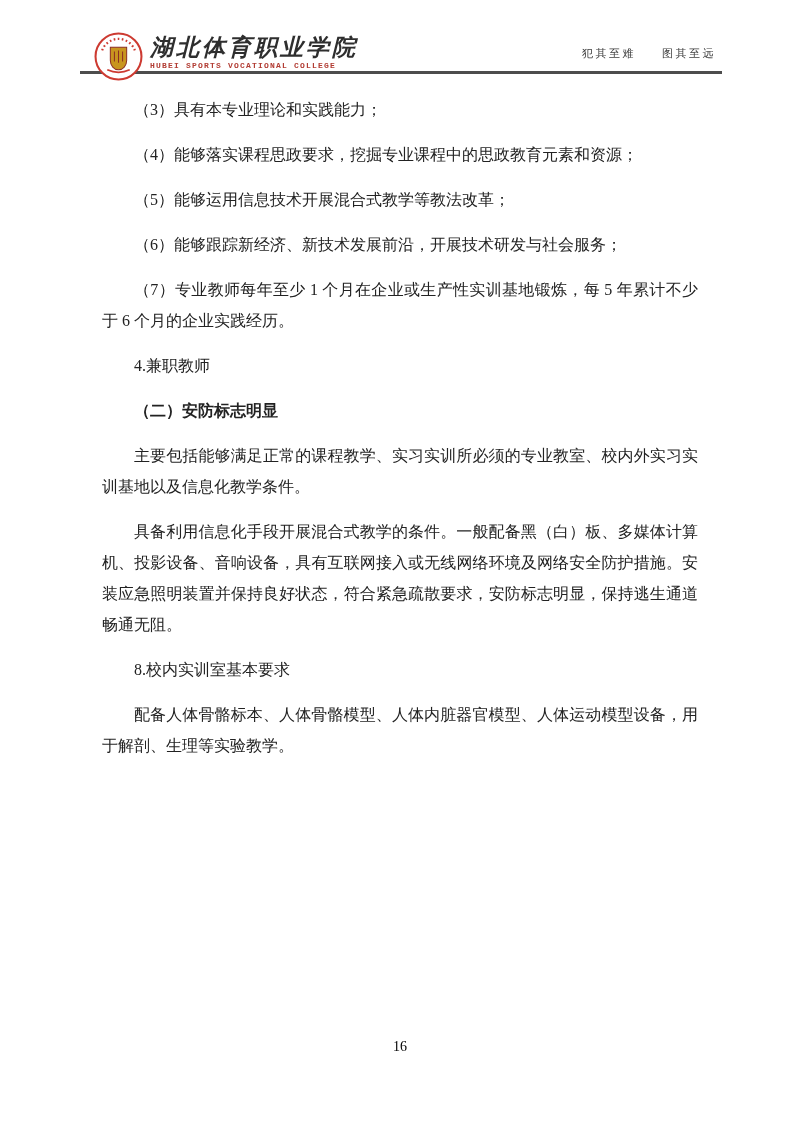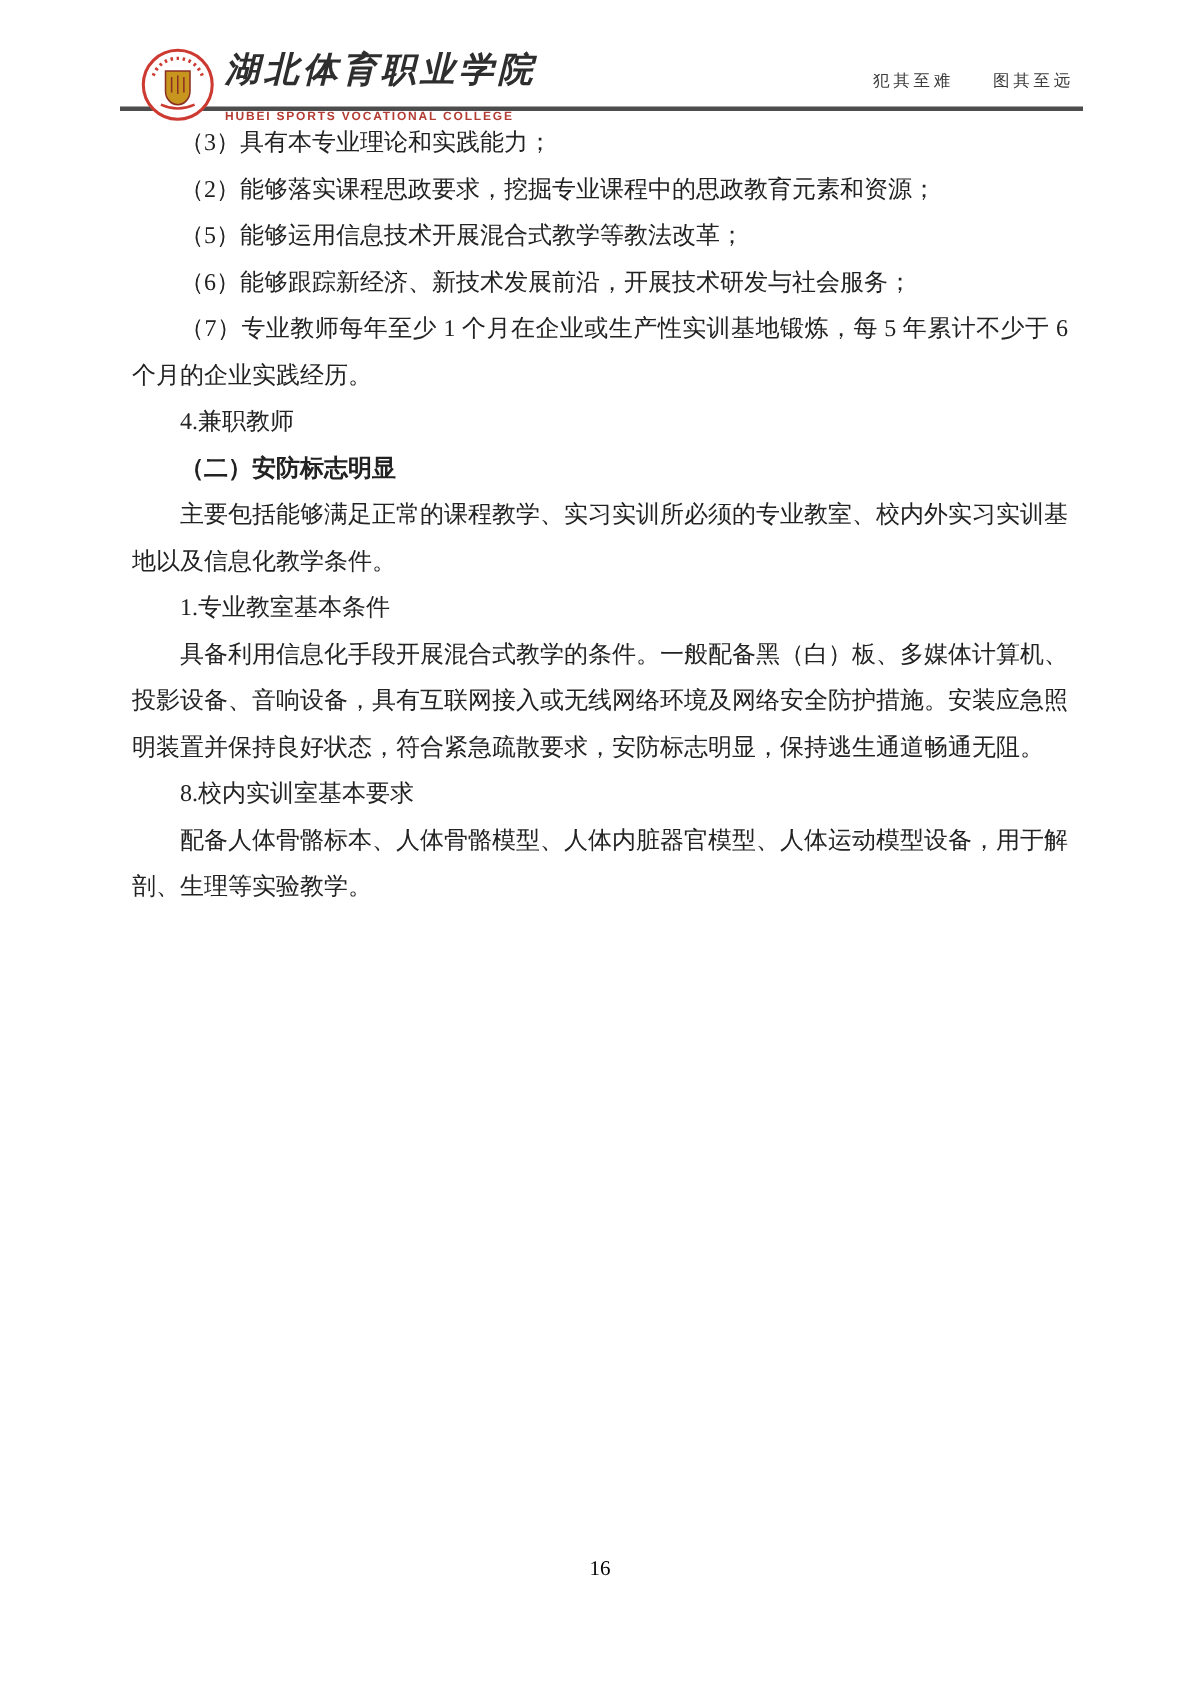--- a/index.html
+++ b/index.html
@@ -40,26 +40,26 @@
   .brand-zh {
     font-size: 23px;
     font-weight: bold;
     font-style: italic;
     letter-spacing: 3px;
     color: #2e2e2e;
     line-height: 1.1;
     font-family: "DejaVu Serif", "Liberation Serif", serif;
   }
   .brand-en {
-    margin-top: 14px;
+    margin-top: 2px;
     font-size: 8px;
     font-weight: bold;
     letter-spacing: 1.2px;
     color: #b23c33;
-    font-family: Liberation Sans, sans-serif;
+    font-family: Liberation Mono, monospace;
   }
   .motto {
     position: absolute;
     right: 84px;
     top: 46px;
     font-size: 11px;
     letter-spacing: 2.5px;
     color: #3c3c3c;
     white-space: nowrap;
     z-index: 2;
@@ -70,21 +70,21 @@
   .doc-body {
     position: absolute;
     left: 88px;
     width: 624px;
     top: 80px;
     font-size: 16px;
     line-height: 31px;
     text-align: justify;
     color: #222222;
   }
-  .para { margin: 0; text-indent: 2em; }
+  .para { margin: 14px; text-indent: 2em; }
   .para.bold { font-weight: bold; }
 
   
   .footer {
     position: absolute;
     left: 0;
     right: 0;
     top: 1039px;
     text-align: center;
     font-size: 14px;
@@ -109,28 +109,27 @@
     <div class="brand-zh">湖北体育职业学院</div>
     <div class="brand-en">HUBEI SPORTS VOCATIONAL COLLEGE</div>
   </div>
   <div class="motto">
     <span>犯其至难</span><span class="motto-gap"></span><span>图其至远</span>
   </div>
   <div class="header-rule"></div>
 
   <div class="doc-body">
       <p class="para">（3）具有本专业理论和实践能力；</p>
-      <p class="para">（2）能够落实课程思政要求，挖掘专业课程中的思政教育元素和资源；</p>
+      <p class="para">（4）能够落实课程思政要求，挖掘专业课程中的思政教育元素和资源；</p>
       <p class="para">（5）能够运用信息技术开展混合式教学等教法改革；</p>
       <p class="para">（6）能够跟踪新经济、新技术发展前沿，开展技术研发与社会服务；</p>
       <p class="para">（7）专业教师每年至少 1 个月在企业或生产性实训基地锻炼，每 5 年累计不少于 6 个月的企业实践经历。</p>
       <p class="para">4.兼职教师</p>
       <p class="para bold">（二）安防标志明显</p>
       <p class="para">主要包括能够满足正常的课程教学、实习实训所必须的专业教室、校内外实习实训基地以及信息化教学条件。</p>
-      <p class="para">1.专业教室基本条件</p>
       <p class="para">具备利用信息化手段开展混合式教学的条件。一般配备黑（白）板、多媒体计算机、投影设备、音响设备，具有互联网接入或无线网络环境及网络安全防护措施。安装应急照明装置并保持良好状态，符合紧急疏散要求，安防标志明显，保持逃生通道畅通无阻。</p>
       <p class="para">8.校内实训室基本要求</p>
       <p class="para">配备人体骨骼标本、人体骨骼模型、人体内脏器官模型、人体运动模型设备，用于解剖、生理等实验教学。</p>
     </div>
 
   <div class="footer">16</div>
 
 </div>
 
 </body></html>

